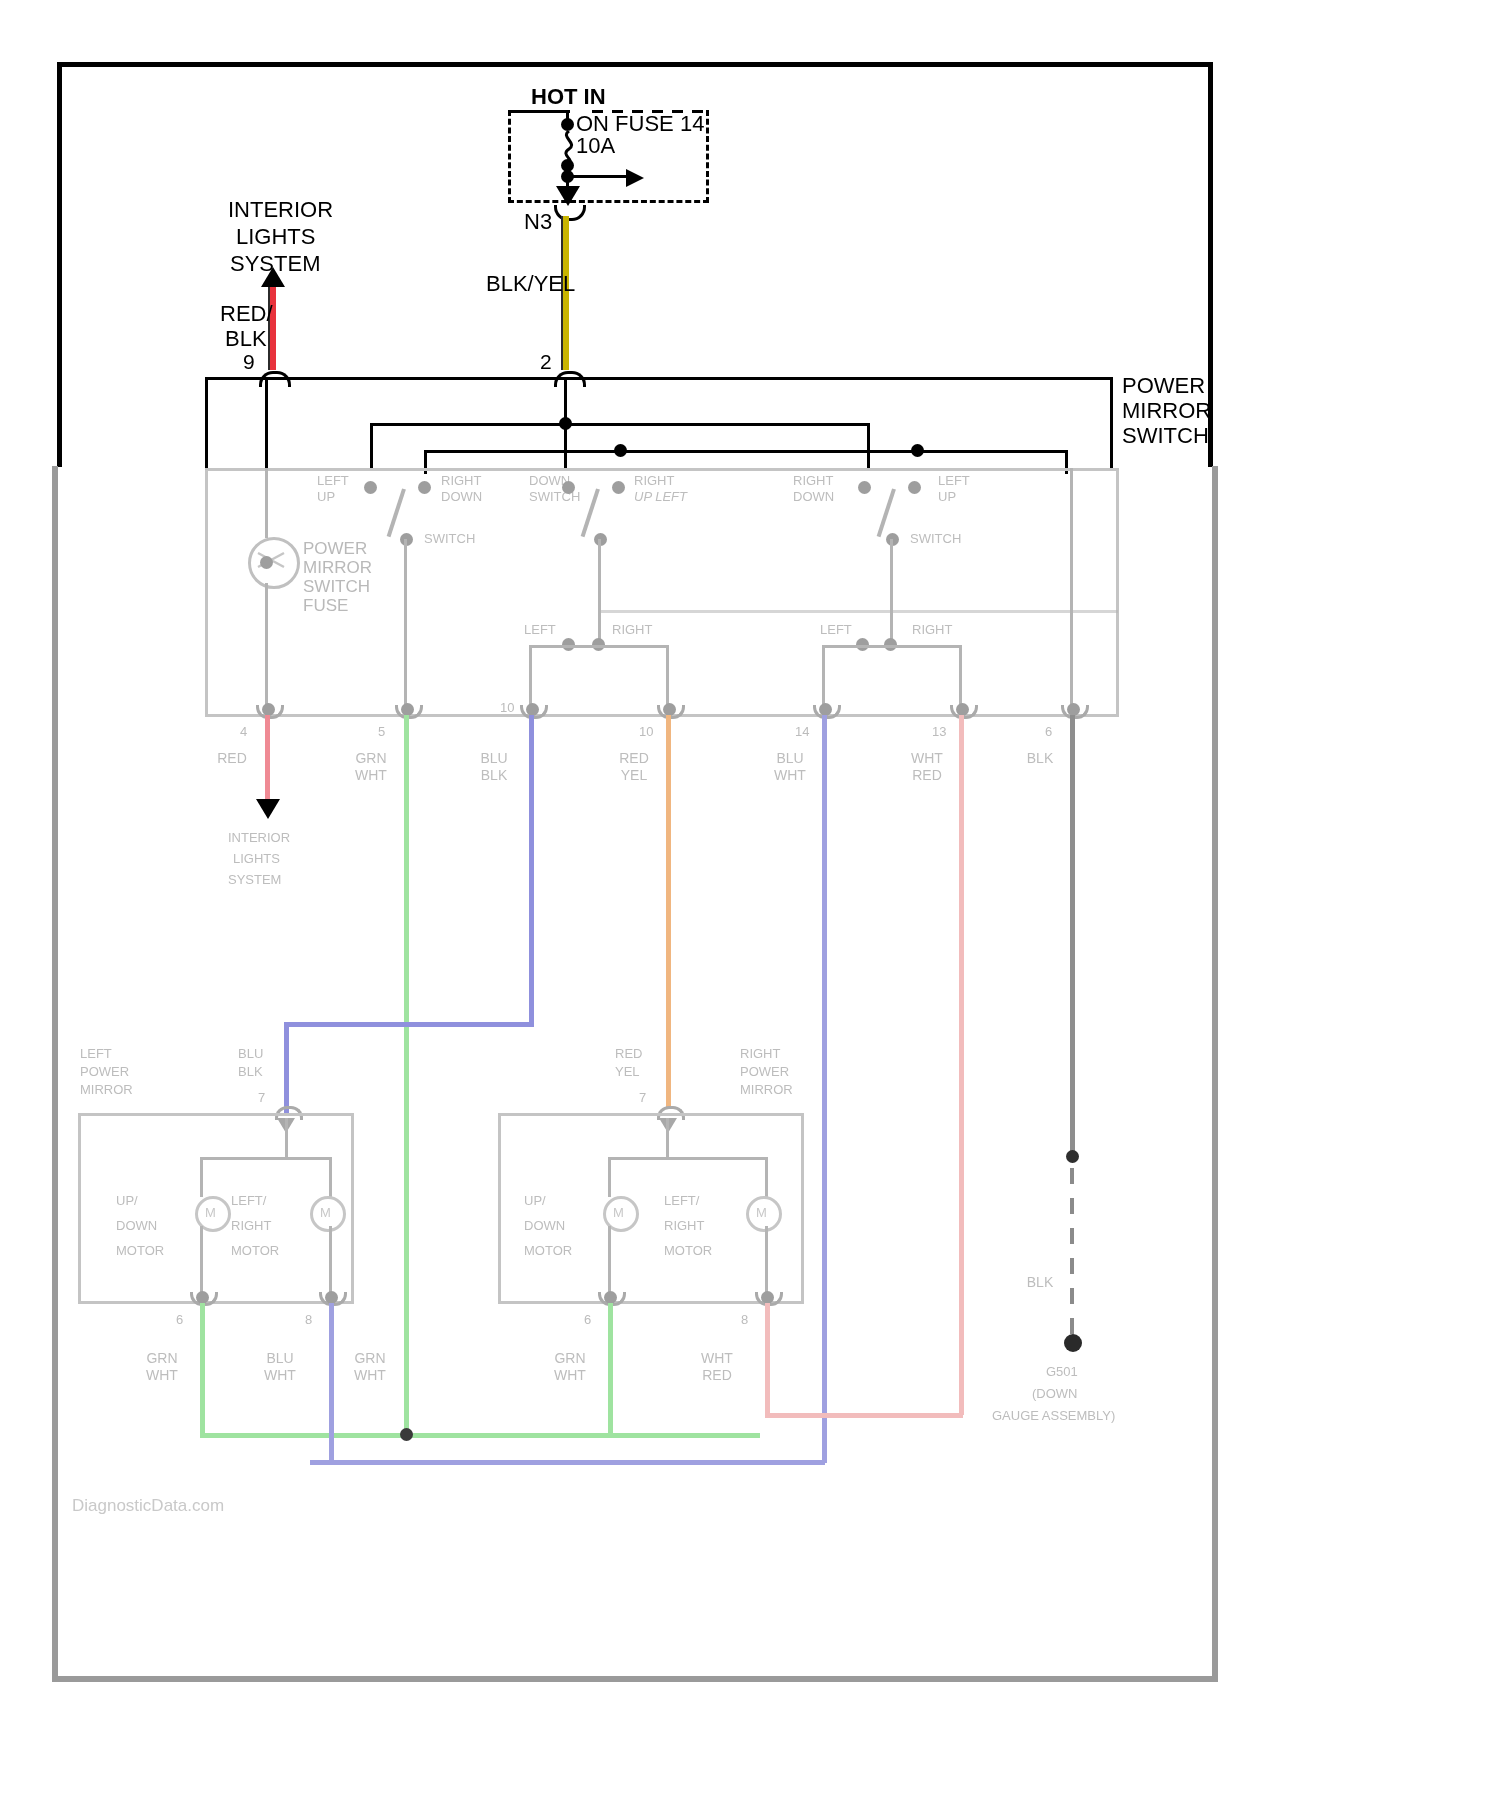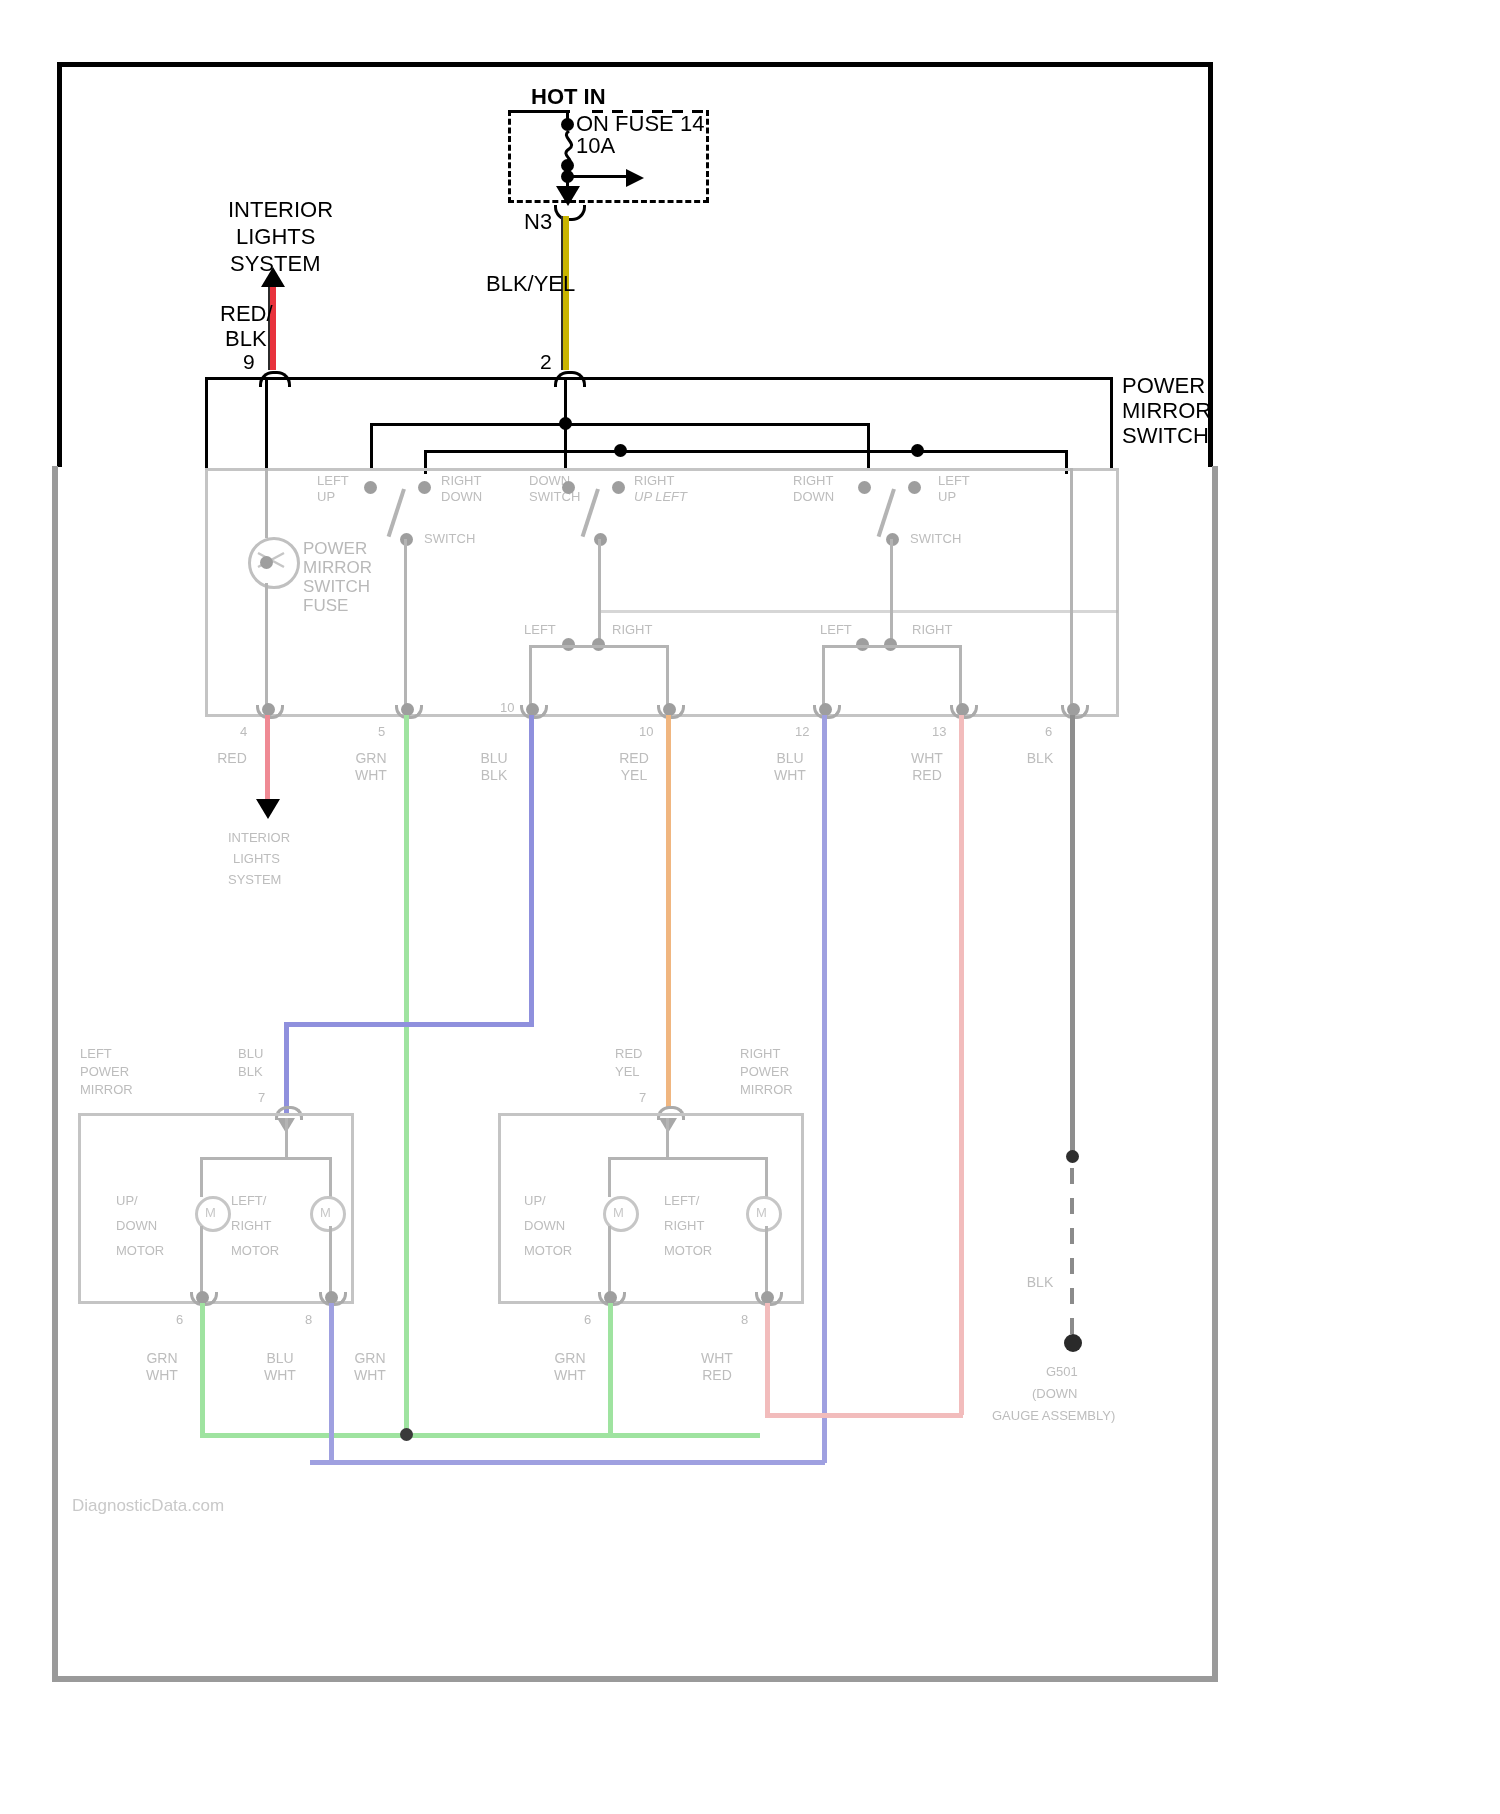--- a/index.html
+++ b/index.html
@@ -241,21 +241,21 @@
   <div class="fdot" style="left:526px;top:703px;"></div>
   <div class="fdot" style="left:663px;top:703px;"></div>
   <div class="fdot" style="left:819px;top:703px;"></div>
   <div class="fdot" style="left:956px;top:703px;"></div>
   <div class="fdot" style="left:1067px;top:703px;"></div>
 
   <div class="fnum" style="left:240px;top:724px;">4</div>
   <div class="fnum" style="left:378px;top:724px;">5</div>
   <div class="fnum" style="left:500px;top:700px;">10</div>
   <div class="fnum" style="left:639px;top:724px;">10</div>
-  <div class="fnum" style="left:795px;top:724px;">12</div>
+  <div class="fnum" style="left:795px;top:724px;">14</div>
   <div class="fnum" style="left:932px;top:724px;">13</div>
   <div class="fnum" style="left:1045px;top:724px;">6</div>
 
   <div class="wire" style="left:265px;top:715px;width:5px;height:92px;background:#ef8a94;"></div>
   <div class="vtxt" style="left:212px;top:750px;width:40px;">RED</div>
   <div class="arrow-dn" style="left:256px;top:799px;"></div>
   <div class="ftxt-sm" style="left:228px;top:830px;">INTERIOR</div>
   <div class="ftxt-sm" style="left:233px;top:851px;">LIGHTS</div>
   <div class="ftxt-sm" style="left:228px;top:872px;">SYSTEM</div>
 

